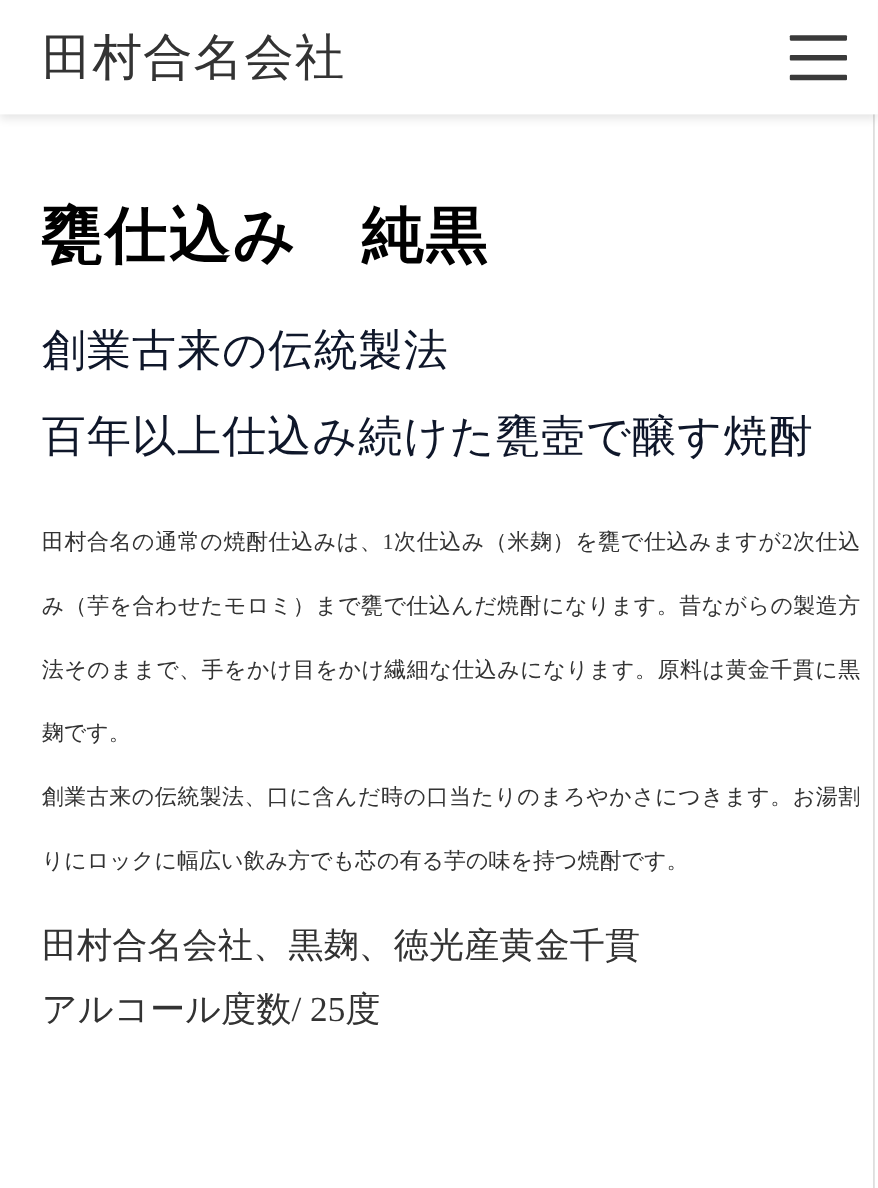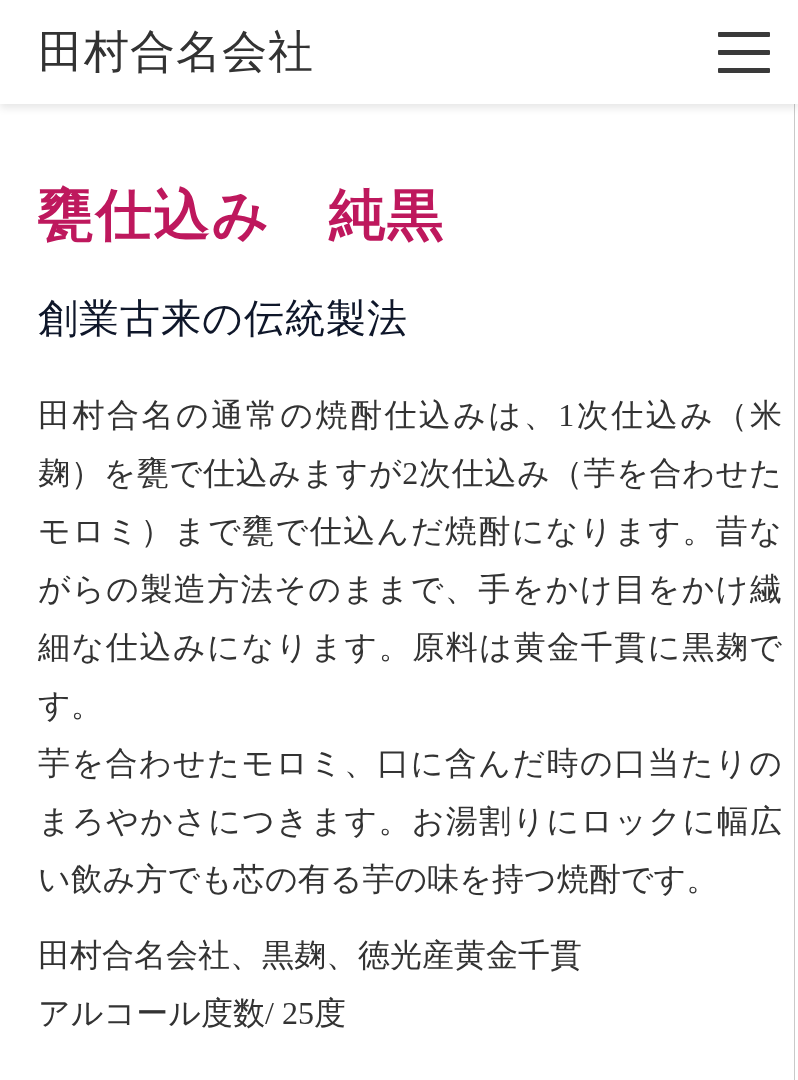--- a/index.html
+++ b/index.html
@@ -73,36 +73,36 @@
     position: relative;
     z-index: 1;
     padding: 0 16px 0 38px;
   }
   .product-title {
     margin: 78px 0 0 0;
     font-size: 56px;
     font-weight: 700;
     line-height: 67px;
     letter-spacing: 2px;
-    color: #be185d;
+    color: #000000;
   }
   .tagline-block {
     margin-top: 31px;
   }
   .tagline {
     margin: 0;
     font-size: 40px;
     font-weight: 400;
     line-height: 78px;
     letter-spacing: 1px;
     color: #0f172a;
   }
   .description {
     margin-top: 28px;
-    font-size: 32px;
+    font-size: 20px;
     line-height: 58px;
     text-align: justify;
   }
   .description p { margin: 0; }
   .specs {
     margin-top: 18px;
     font-size: 32px;
     line-height: 58px;
   }
   .specs p { margin: 0; }
@@ -122,25 +122,26 @@
       </span>
     </button>
   </header>
 
   <main class="content">
 
     <h1 class="product-title">甕仕込み　純黒</h1>
 
     <div class="tagline-block">
       <p class="tagline">創業古来の伝統製法</p>
+      <p class="tagline">百年以上仕込み続けた甕壺で醸す焼酎</p>
     </div>
 
     <div class="description">
       <p>田村合名の通常の焼酎仕込みは、1次仕込み（米麹）を甕で仕込みますが2次仕込み（芋を合わせたモロミ）まで甕で仕込んだ焼酎になります。昔ながらの製造方法そのままで、手をかけ目をかけ繊細な仕込みになります。原料は黄金千貫に黒麹です。</p>
-      <p>芋を合わせたモロミ、口に含んだ時の口当たりのまろやかさにつきます。お湯割りにロックに幅広い飲み方でも芯の有る芋の味を持つ焼酎です。</p>
+      <p>創業古来の伝統製法、口に含んだ時の口当たりのまろやかさにつきます。お湯割りにロックに幅広い飲み方でも芯の有る芋の味を持つ焼酎です。</p>
     </div>
 
     <div class="specs">
       <p>田村合名会社、黒麹、徳光産黄金千貫</p>
       <p>アルコール度数/ 25度</p>
     </div>
 
   </main>
 
   <div class="page-edge"></div>

